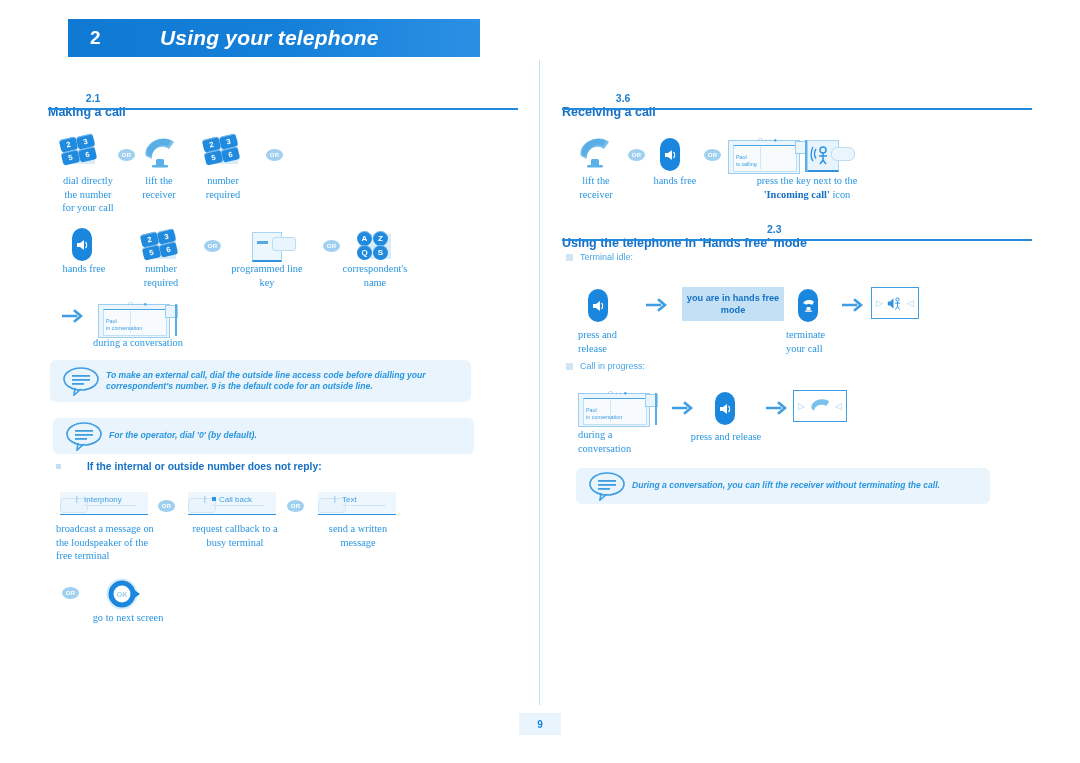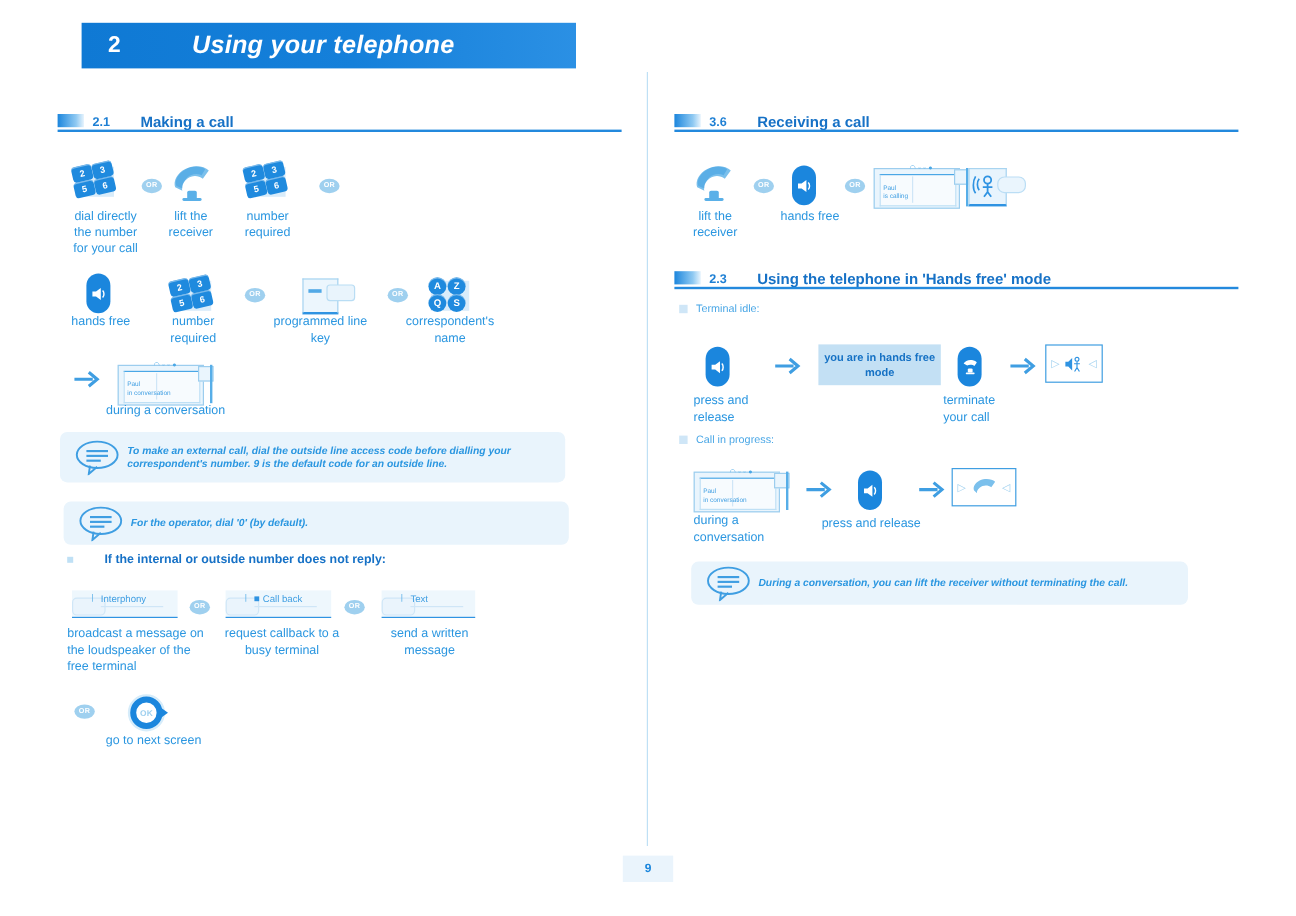--- a/index.html
+++ b/index.html
@@ -19,33 +19,33 @@
   }
   .chapter-num{
     color:#ffffff;font-size:19px;font-weight:bold;margin-left:22px;width:70px;
   }
   .chapter-title{
     color:#ffffff;font-size:21px;font-weight:bold;font-style:italic;
     letter-spacing:.2px;
   }
 
   
-  .section{position:absolute;display:flex;align-items:flex-end;height:20px;}
+  .section{position:absolute;display:flex;align-items:flex-end;height:20px;flex-direction:column;}
   .sec-swatch{
     width:22px;height:11px;margin-right:7px;margin-bottom:3px;
     background:linear-gradient(90deg,#1c86dd 0%,#8fc9f2 70%,#e8f4fd 100%);
   }
   .sec-num{font-size:10.5px;font-weight:bold;color:#1d7fd4;width:40px;margin-bottom:1px;}
   .sec-name{font-size:12.5px;font-weight:bold;color:#1671c6;margin-bottom:0px;}
   .sec-rule{position:absolute;height:1.6px;background:#2389dd;left:0;}
 
   
   .cap{
     font-size:10.4px;color:#2a96e0;text-align:center;line-height:13.5px;
-    font-family:Liberation Sans, sans-serif;
+    font-family:Liberation Serif, serif;
   }
   .cap.left{text-align:left;}
 
   
   .or{
     width:17px;height:12px;border-radius:50%;
     background:#9fd0ef;color:#ffffff;font-size:6px;font-weight:bold;
     display:flex;align-items:center;justify-content:center;letter-spacing:.3px;
   }
 
@@ -430,20 +430,24 @@
     <div class="ibody"></div>
     <div class="ikey"></div>
     <svg style="position:absolute;left:3px;top:6px;" width="24" height="22" viewBox="0 0 24 22">
       <circle cx="13" cy="6" r="3" fill="none" stroke="#2f93e2" stroke-width="1.5"></circle>
       <path d="M13 9 V16 M9 12 H17 M10 20 L13 16 L16 20" stroke="#2f93e2" stroke-width="1.5" fill="none"></path>
       <path d="M6 5 C4 7.5 4 12 6 14.5" stroke="#2f93e2" stroke-width="1.4" fill="none"></path>
       <path d="M3 3 C0.5 7 0.5 14 3 17" stroke="#2f93e2" stroke-width="1.4" fill="none"></path>
     </svg>
   </div>
 
+  <div class="cap" style="position:absolute;left:712px;top:174px;width:190px;">
+    <span>press the key next to the</span><br>
+    <b style="color:#1671c6;">'Incoming call'</b><span> icon</span>
+  </div>
 
   <div class="section" style="left:562px;top:220px;">
     <span class="sec-swatch"></span>
     <span class="sec-num">2.3</span>
     <span class="sec-name">Using the telephone in 'Hands free' mode</span>
   </div>
   <div class="sec-rule" style="left:562px;top:239px;width:470px;"></div>
 
   <div class="bullet-row" style="left:566px;top:252px;">
     <span class="sq"></span>

